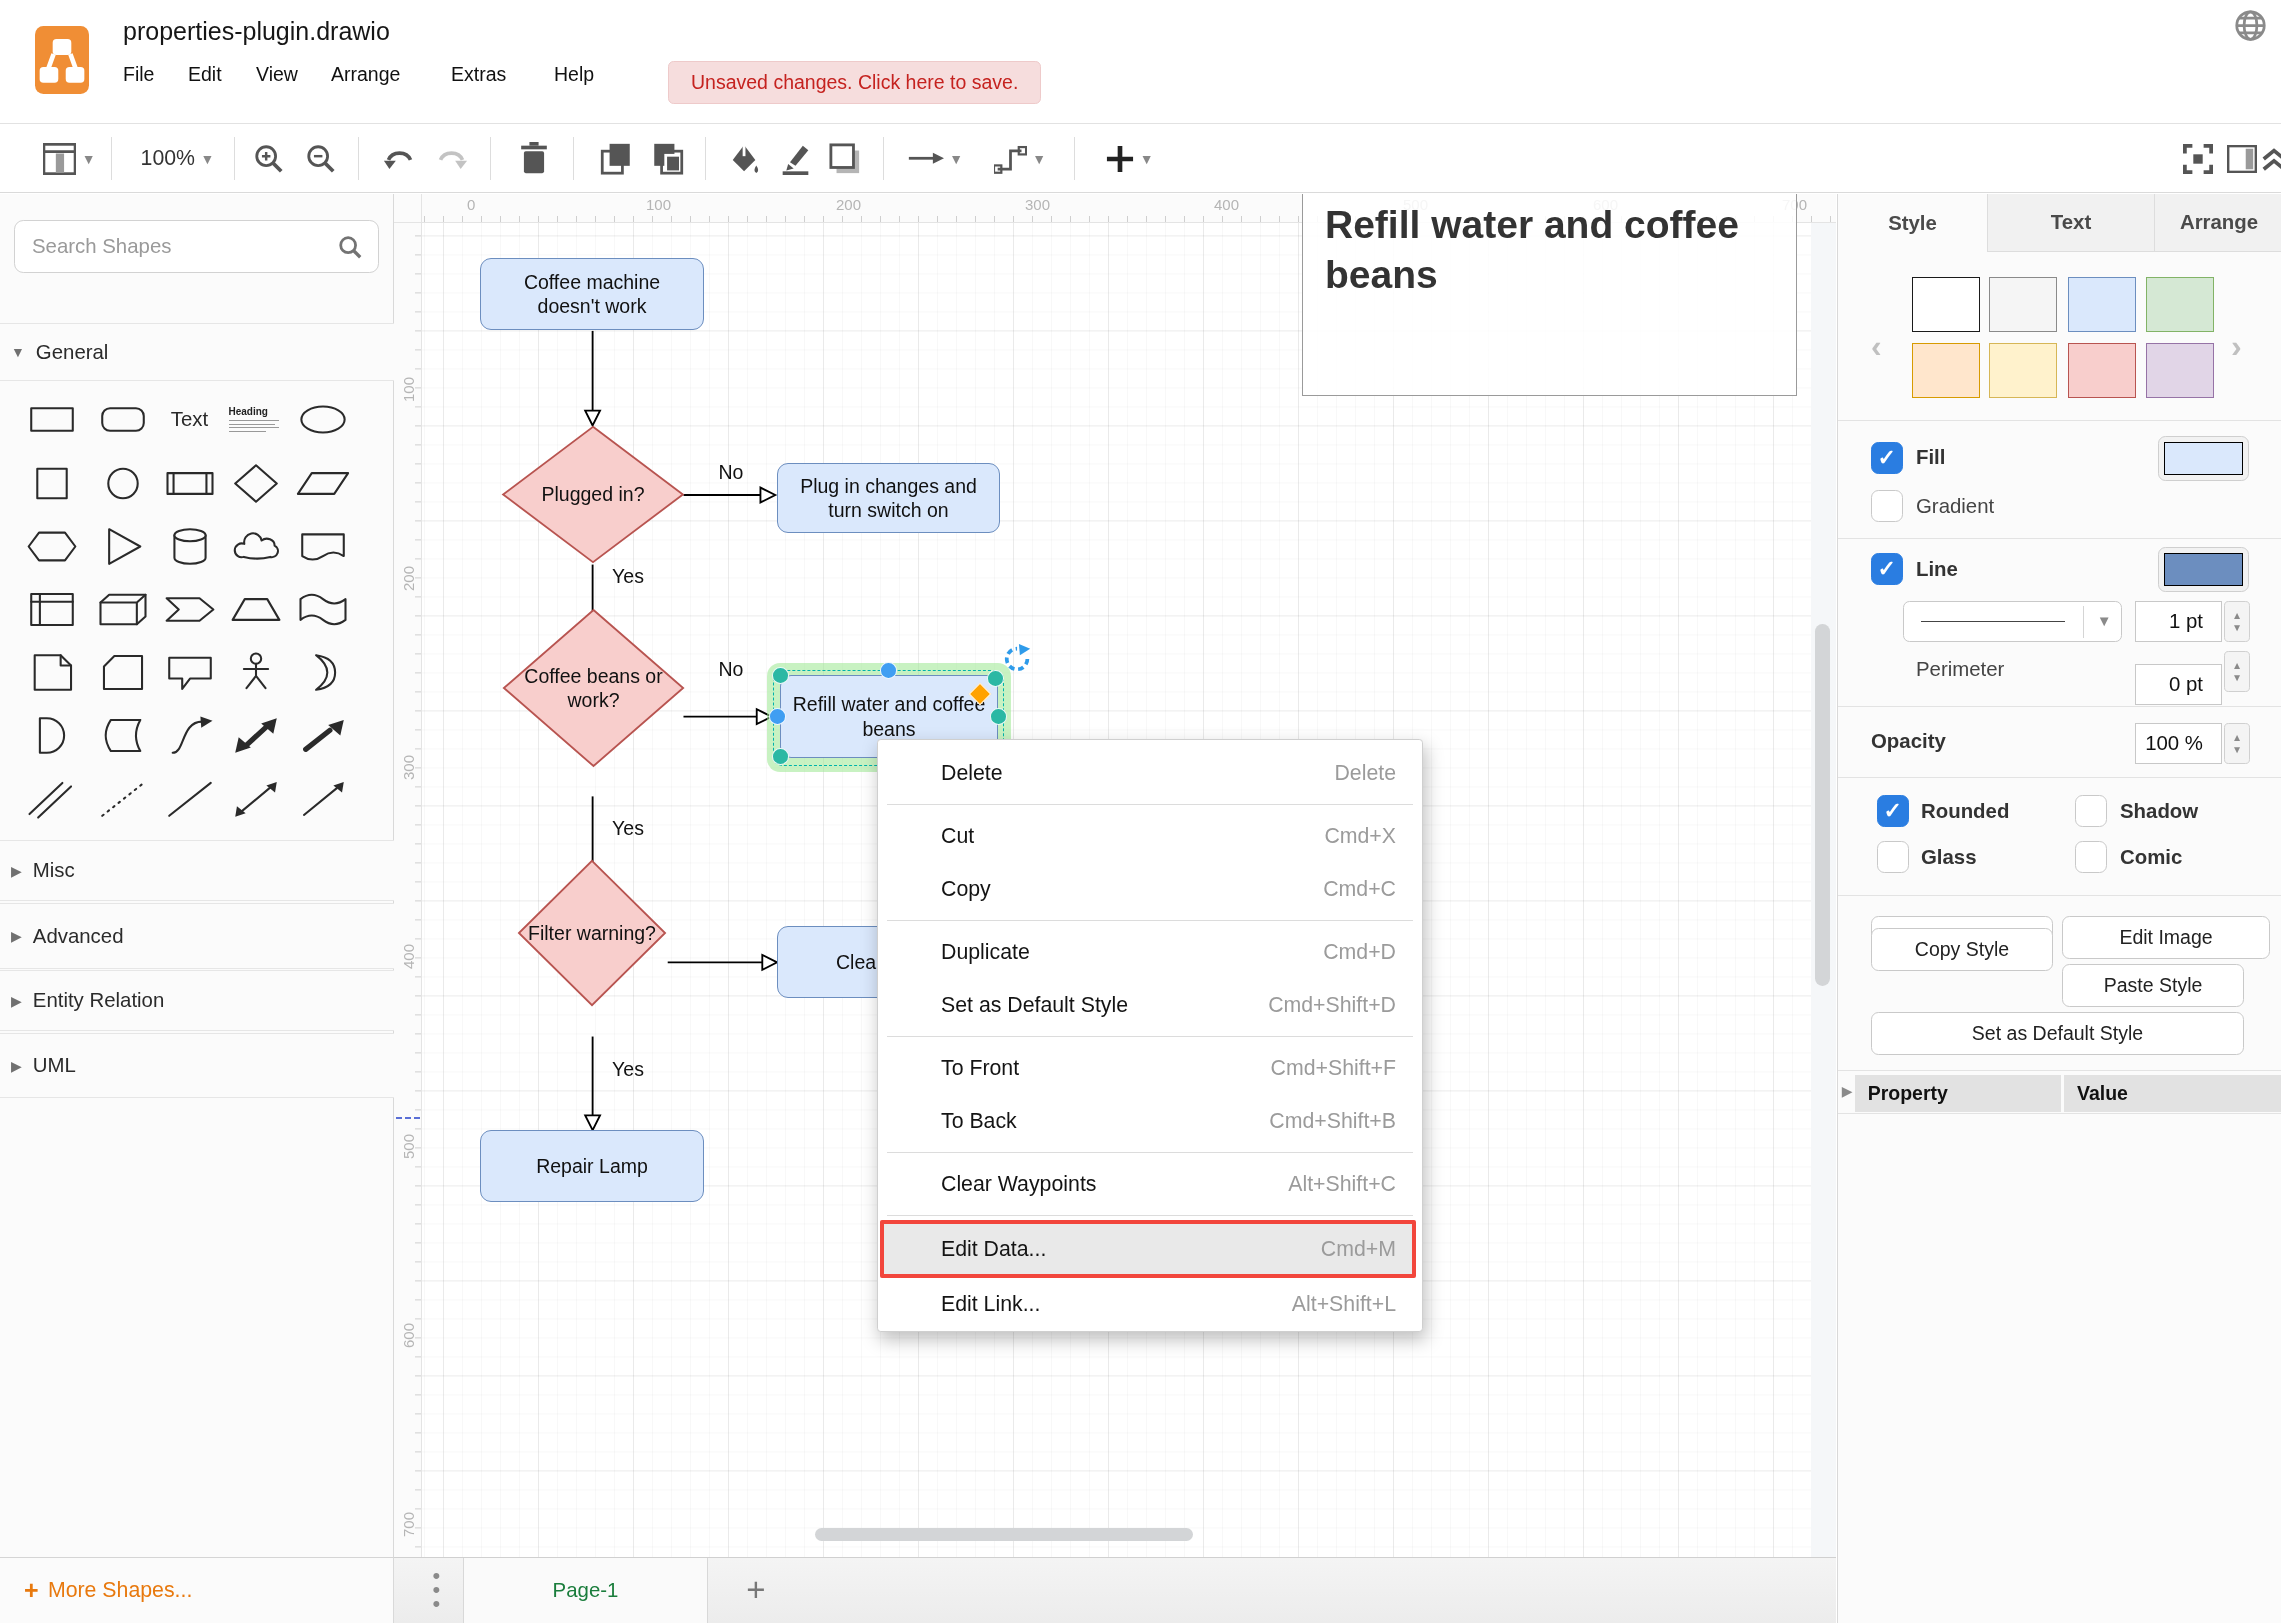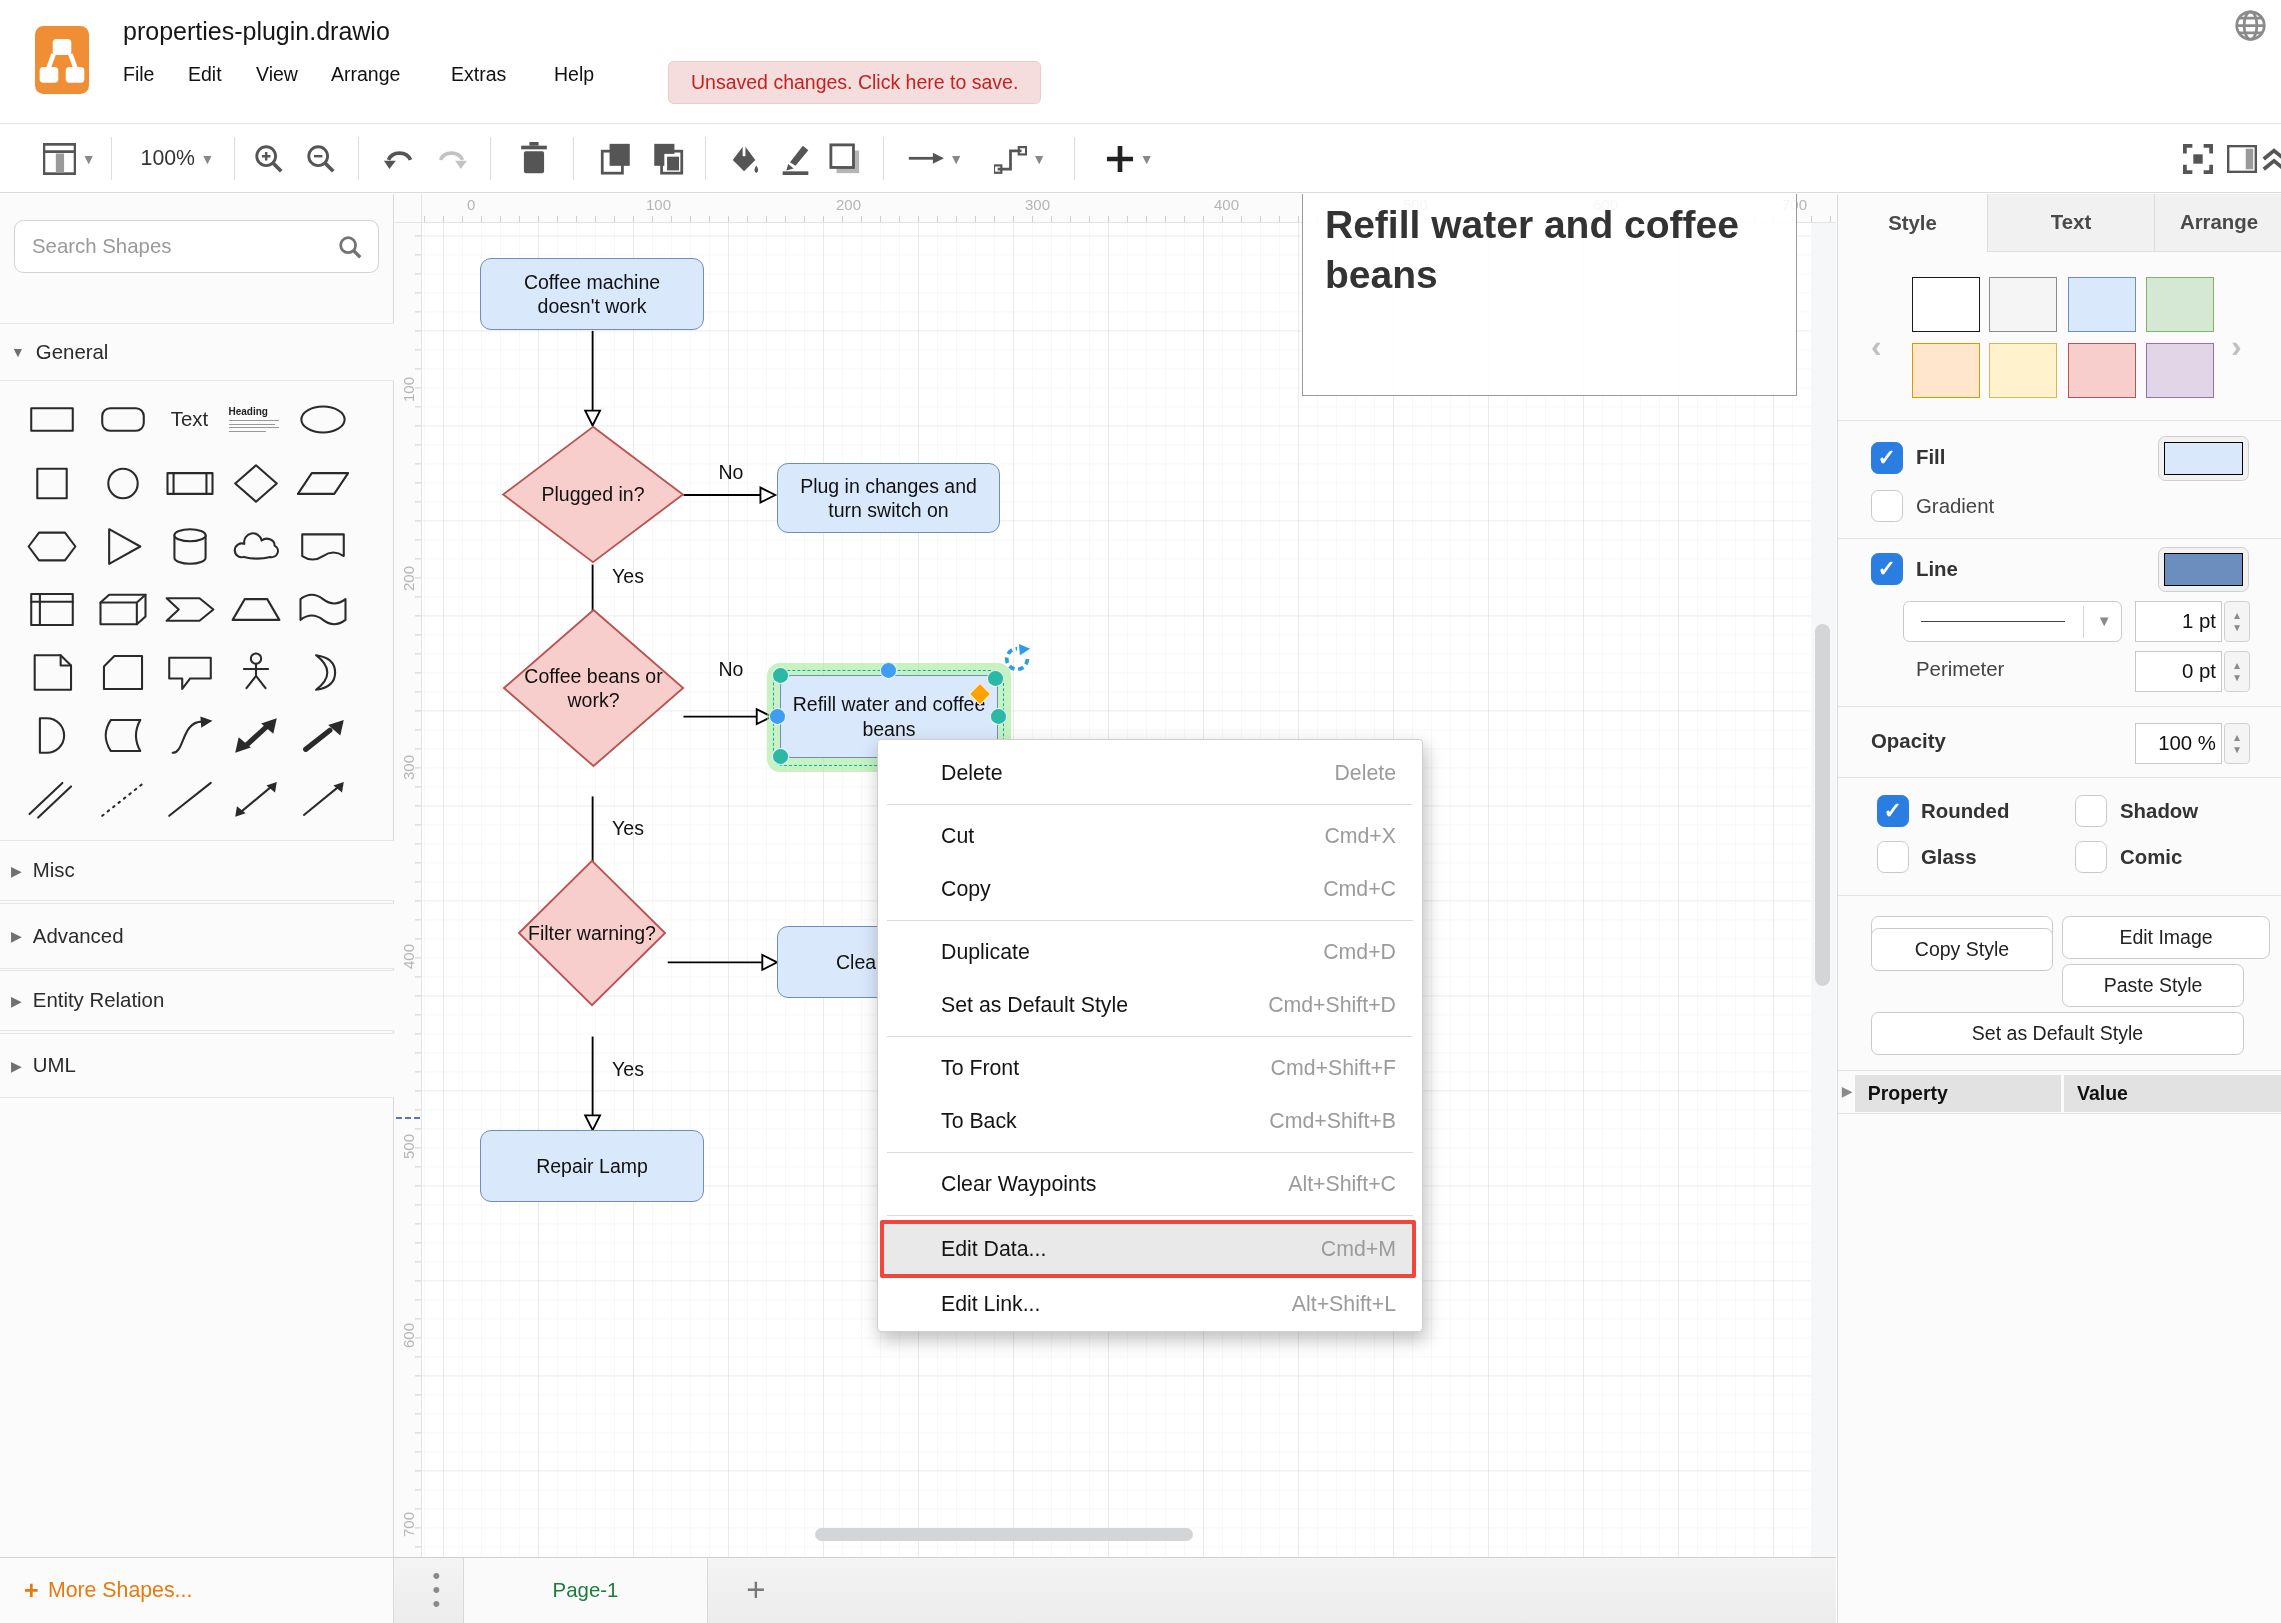--- a/index.html
+++ b/index.html
@@ -73,21 +73,21 @@
   .swatch{position:absolute;width:68px;height:55px;border:1.9px solid;}
   .chev{position:absolute;color:#c0c0c0;font-size:32px;font-weight:bold;}
   .fdiv{position:absolute;left:0;width:445px;height:0.9px;background:#e3e3e3;}
   .cb{position:absolute;width:32px;height:32px;border:1.9px solid #c9c9c9;border-radius:7.4px;background:#fff;}
   .cb.on{background:#2a7de1;border-color:#2a7de1;}
   .cb.on::after{content:"✓";position:absolute;left:5.6px;top:1.9px;color:#fff;font-size:22px;font-weight:bold;}
   .flabel{position:absolute;font-size:20.4px;color:#333;font-weight:bold;}
   .flabel.plain{font-weight:normal;color:#444;}
   .colorbtn{position:absolute;width:91px;height:45px;background:#f2f2f2;border:0.9px solid #cfcfcf;border-radius:7.4px;padding:4.6px;}
   .colorbtn .inner{width:100%;height:100%;border:1.9px solid #000;}
-  .numin{position:absolute;width:87px;height:41px;background:#fff;border:0.9px solid #c8c8c8;display:flex;align-items:center;justify-content:flex-end;padding-right:5px;font-size:20.4px;color:#111;}
+  .numin{position:absolute;width:87px;height:41px;background:#fff;border:0.9px solid #c8c8c8;display:flex;align-items:center;justify-content:flex-end;padding-right:18px;font-size:20.4px;color:#111;}
   .spin{position:absolute;width:26px;height:41px;background:#f4f4f4;border:0.9px solid #d0d0d0;border-radius:4.6px;display:flex;flex-direction:column;align-items:center;justify-content:center;color:#8a8a8a;font-size:10.2px;line-height:12px;}
   .fbtn{position:absolute;height:43px;background:#fff;border:0.9px solid #c9c9c9;border-radius:7.4px;display:flex;align-items:center;justify-content:center;font-size:19.5px;color:#222;}
   .phead{position:absolute;height:37px;background:#e2e2e2;display:flex;align-items:center;padding-left:13px;font-size:19.5px;font-weight:bold;color:#111;}
   
   #footer{left:394px;top:1557px;width:1442px;height:66px;background:linear-gradient(#f4f4f4,#ececec);border-top:0.9px solid #d0d0d0;}
   #page-tab{position:absolute;left:69px;top:0;width:245px;height:65px;background:#fafafa;border-left:0.9px solid #d8d8d8;border-right:0.9px solid #d8d8d8;display:flex;align-items:center;justify-content:center;font-size:20.4px;color:#1a7d3c;}
   #tab-menu-dots{position:absolute;left:33px;top:11px;width:18.6px;height:43px;color:#8a8a8a;font-size:22px;letter-spacing:0;line-height:14px;text-align:center;}
   #add-page{position:absolute;left:336px;top:7.4px;width:52px;height:50px;display:flex;align-items:center;justify-content:center;color:#777;font-size:33px;}
 </style>
 </head>
@@ -665,21 +665,21 @@
       <div style="position:absolute;left:16.7px;top:18.6px;width:144px;border-top:1.9px solid #444"></div>
       <div style="position:absolute;right:37px;top:3.7px;height:32px;border-left:0.9px solid #d5d5d5"></div>
       <span style="position:absolute;right:9.3px;top:10.2px;color:#8a8a8a;font-size:15px">▼</span>
     </div>
     <div class="numin" style="left:297px;top:407px">1 pt</div>
     <div class="spin" style="left:386px;top:407px">
         <span>▲</span>
         <span>▼</span>
       </div>
     <span class="flabel plain" style="left:78px;top:464px">Perimeter</span>
-    <div class="numin" style="left:297px;top:457px">0 pt</div>
+    <div class="numin" style="left:297px;top:470px">0 pt</div>
     <div class="spin" style="left:386px;top:457px">
         <span>▲</span>
         <span>▼</span>
       </div>
     <div class="fdiv" style="top:512px"></div>
 
     <span class="flabel" style="left:33px;top:536px">Opacity</span>
     <div class="numin" style="left:297px;top:529px">100 %</div>
     <div class="spin" style="left:386px;top:529px">
         <span>▲</span>

